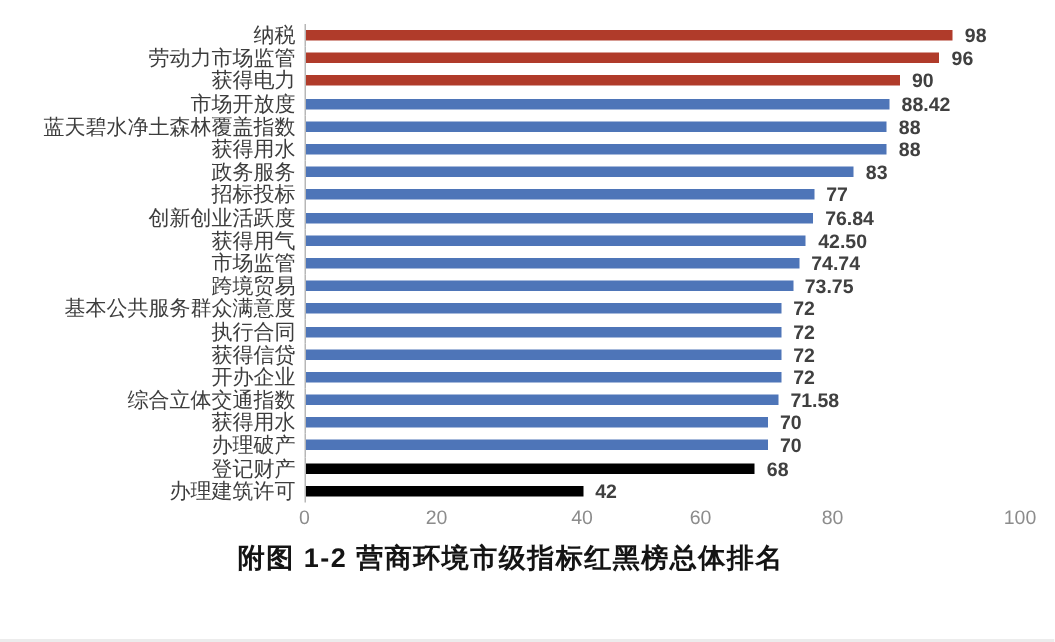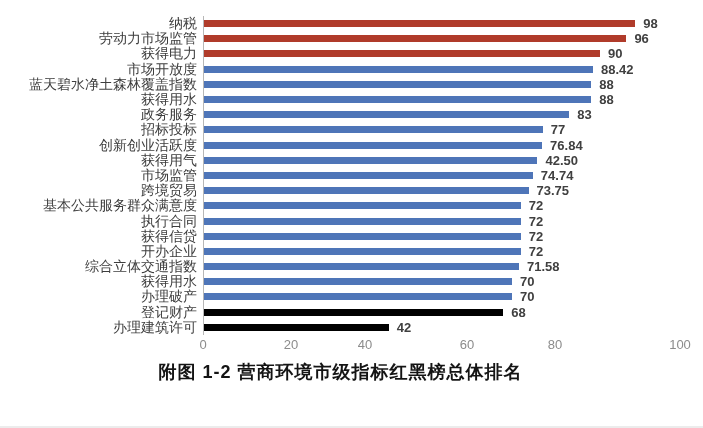--- a/index.html
+++ b/index.html
@@ -224,20 +224,20 @@
           <div class="row-label">办理建筑许可</div>
           <div class="bar-zone">
             <div class="bar" style="width: 184.8px; background: rgb(0, 0, 0);"></div>
             <div class="bar-value">42</div>
           </div>
         </div>
       </div>
     <div class="x-axis">
         <span class="x-tick" style="left: 5px;">0</span>
         <span class="x-tick" style="left: 93px;">20</span>
-        <span class="x-tick" style="left: 167px;">40</span>
+        <span class="x-tick" style="left: 190px;">40</span>
         <span class="x-tick" style="left: 269px;">60</span>
         <span class="x-tick" style="left: 357px;">80</span>
         <span class="x-tick" style="left: 445px; margin-left: 37px;">100</span>
       </div>
   </div>
   <div class="chart-title">附图 1-2 营商环境市级指标红黑榜总体排名</div>
 </div>
 
 </body></html>

